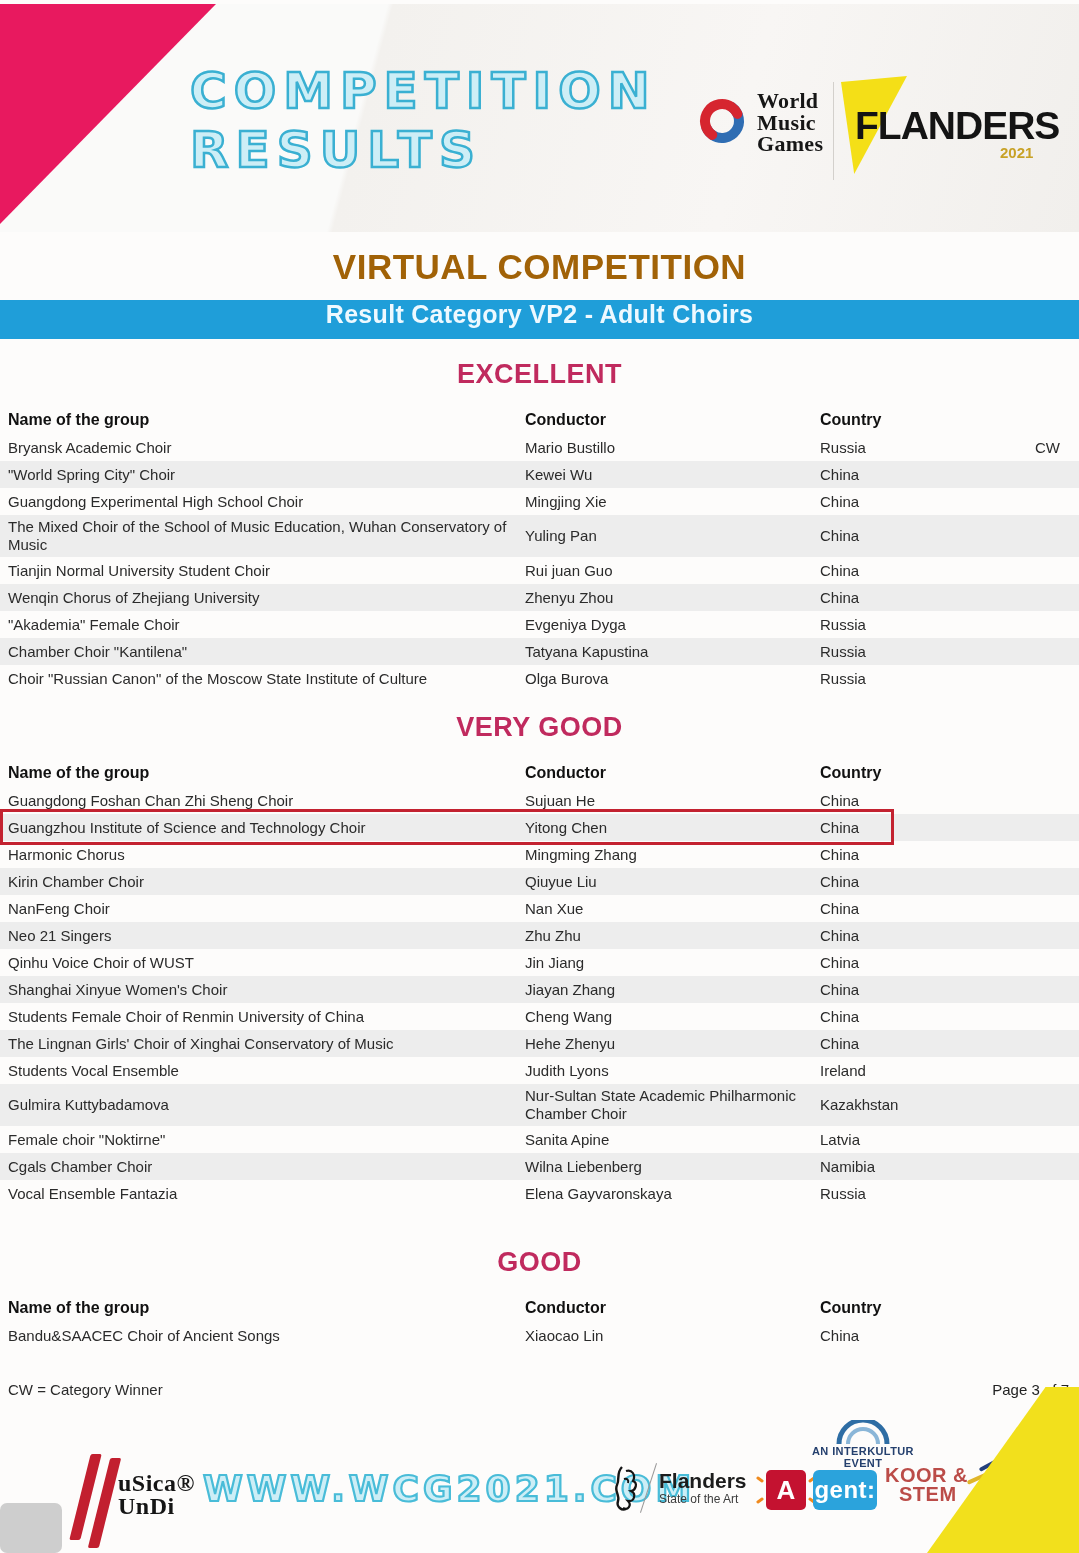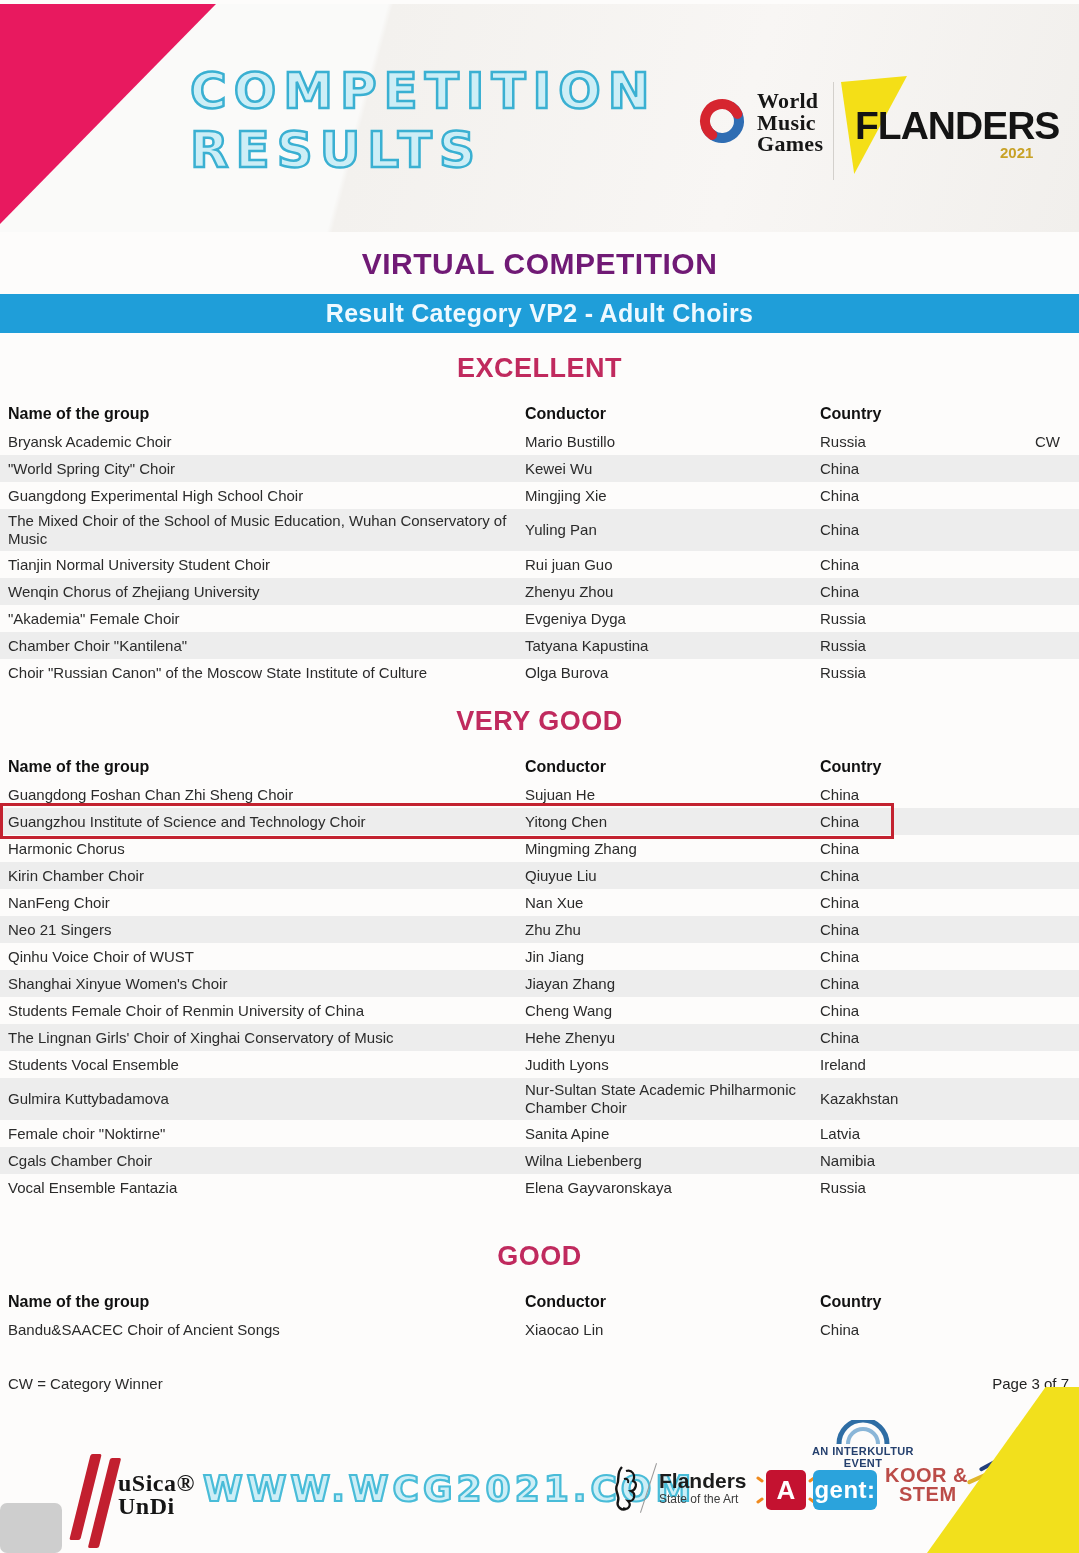--- a/index.html
+++ b/index.html
@@ -36,25 +36,25 @@
   .flanders-word{
     position:absolute; left:160px; top:22px; font-family:"Liberation Sans",sans-serif;
     font-weight:800; font-size:39px; letter-spacing:-1px; color:#141414;
   }
   .flanders-year{
     position:absolute; left:305px; top:62px; font-weight:700; font-size:15px; color:#c8a226;
   }
   
   .virtual-title{
     margin:247px 0 0 0; padding-top:0; text-align:center;
-    font-size:30px; font-weight:700; color:#701a75; letter-spacing:0.5px;
+    font-size:35px; font-weight:700; color:#a16207; letter-spacing:0.5px;
   }
   .banner{
     margin-top:13px; width:1079px; height:39px; background:#1f9ed9;
-    display:flex; align-items:center; justify-content:center;
+    display:flex; justify-content:center;
   }
   .banner-text{color:#eef9ff; font-size:25px; font-weight:700; letter-spacing:0.3px;}
   
   .section-title{
     margin:20px 0 16px 0; text-align:center;
     font-size:27px; font-weight:700; color:#c02a5e; letter-spacing:0.5px;
   }
   .sec-good .section-title{margin-top:40px;}
   .tbl{width:1079px;}
   .trow,.thead{

